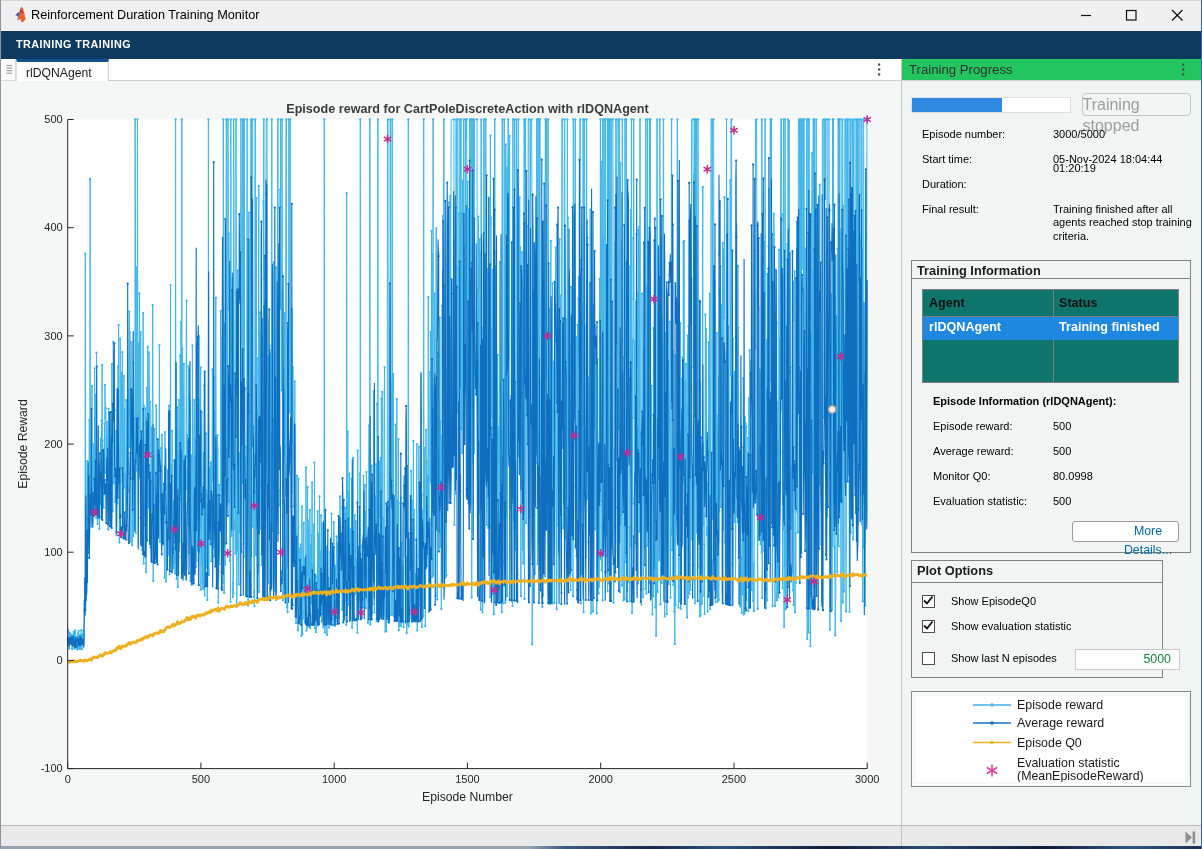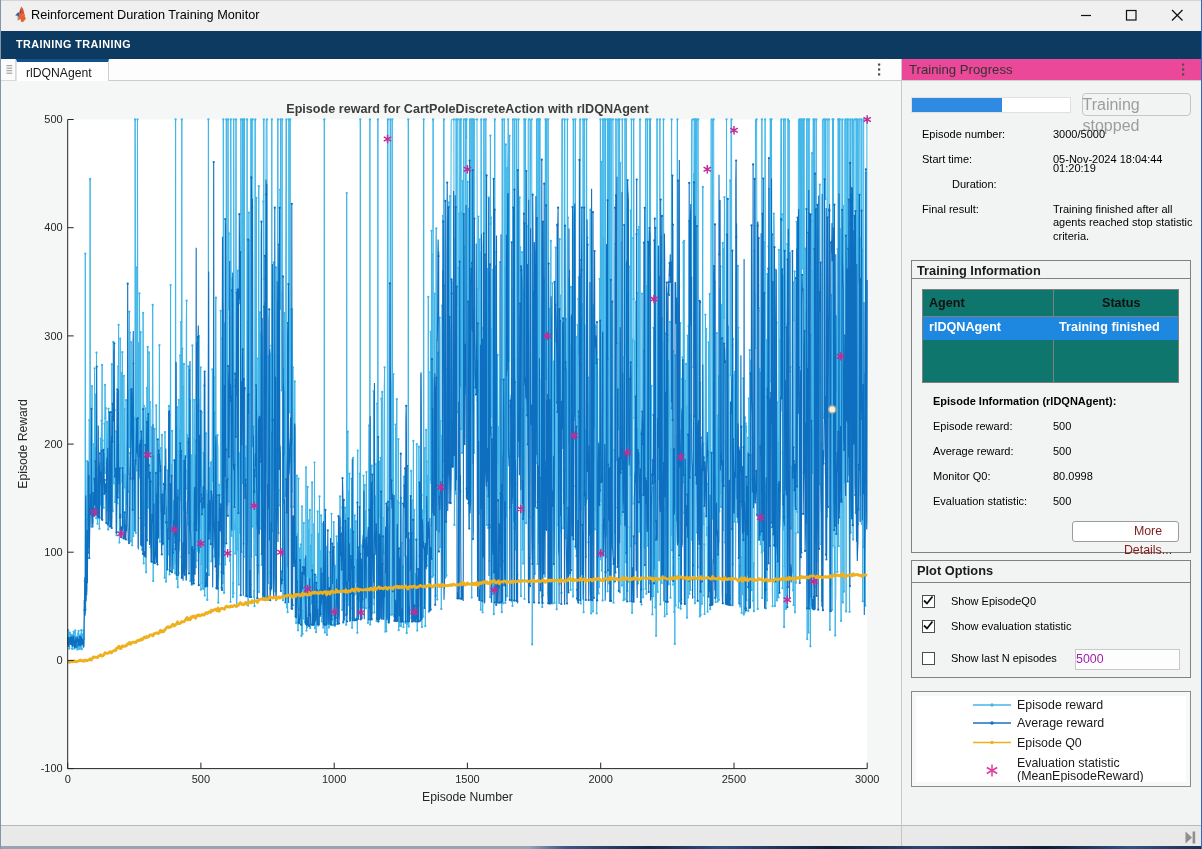--- a/index.html
+++ b/index.html
@@ -15,46 +15,46 @@
 
 #tabbar{left:1px;top:59px;width:1200px;height:22px;background:#fdfdfd;border-bottom:1px solid #cccccc;box-sizing:border-box;}
 #hamb{left:1px;top:59px;width:15px;height:22px;background:#fbfbfb;border-right:1px solid #d9d9d9;border-bottom:1px solid #d9d9d9;box-sizing:border-box;}
 #tab1{left:16px;top:59px;width:93px;height:22px;background:#fff;border-right:1px solid #cfcfcf;border-left:1px solid #e3e3e3;box-sizing:border-box;border-top:3px solid #11518e;}
 #tab1 span{position:absolute;left:9px;top:3.5px;font-size:12.2px;color:#1a1a1a;}
 
 #doc{left:1px;top:81px;width:900px;height:744px;background:#f5f6f6;}
 #vdivider{left:901px;top:59px;width:1px;height:766px;background:#c9c9c9;}
 
 #rpanel{left:902px;top:59px;width:299px;height:766px;background:#f2f3f3;}
-#rphead{left:902px;top:59px;width:299px;height:22px;background:#ec4899;border-bottom:1px solid #d0d0d0;box-sizing:border-box;}
+#rphead{left:902px;top:59px;width:299px;height:22px;background:#22c55e;border-bottom:1px solid #d0d0d0;box-sizing:border-box;}
 #rphead span{position:absolute;left:7px;top:3px;font-size:13.2px;color:#333;}
 
 #pbar{left:911px;top:96.5px;width:160px;height:16px;background:#fff;border:1px solid #e0e0e0;box-sizing:border-box;}
 #pfill{left:0px;top:0px;width:90px;height:14px;background:#2f8be2;}
 #stopbtn{left:1081.5px;top:92.5px;width:109px;height:23px;border:1px solid #c6c6c6;border-radius:4px;box-sizing:border-box;color:#9d9d9d;font-size:16px;line-height:21px;}
 .lbl{font-size:11px;color:#000000;white-space:nowrap;margin-left:11px;}
 
 .gbox{border:1px solid #818181;box-sizing:border-box;}
 .gtitle{position:absolute;left:5px;top:2px;font-size:12.8px;font-weight:bold;color:#1a1a1a;}
 .gline{position:absolute;left:0;width:100%;height:1px;background:#818181;}
 #tinfo{left:911px;top:260px;width:280px;height:293px;}
-#popt{left:911px;top:560px;width:280px;height:118px;}
+#popt{left:911px;top:560px;width:252px;height:118px;}
 #legendbox{left:911px;top:691px;width:280px;height:96px;border:1px solid #8a8a8a;background:#f7f8f8;box-sizing:border-box;}
 #legendinner{left:916px;top:696px;width:270px;height:86px;background:#fff;}
 
 #agtable{left:922px;top:289px;width:257px;height:94px;background:#0f766e;border:1px solid #7f7f7f;box-sizing:border-box;}
 #agtable .hdr{position:absolute;left:0;top:0;width:100%;height:27px;border-bottom:1px solid #7f7f7f;box-sizing:border-box;}
 #agtable .colv{position:absolute;left:130px;top:0;width:1px;height:100%;background:#7f7f7f;}
 #agtable .selrow{position:absolute;left:0;top:27px;width:100%;height:23px;background:#1e87e0;}
 .tcell{position:absolute;font-size:12.6px;}
 
-#moredet{left:1071.5px;top:520.5px;width:107px;height:21px;border:1px solid #9c9c9c;border-radius:3px;background:#fff;box-sizing:border-box;font-size:12.4px;color:#7f1d1d;text-align:center;line-height:19px;padding-left:46px;}
+#moredet{left:1071.5px;top:520.5px;width:107px;height:21px;border:1px solid #9c9c9c;border-radius:3px;background:#fff;box-sizing:border-box;font-size:12.4px;color:#0369a1;text-align:center;line-height:19px;padding-left:46px;}
 
 .cb{position:absolute;width:13px;height:13px;background:#fff;border:1.4px solid #4d4d4d;box-sizing:border-box;}
-#nfield{left:1075px;top:648.5px;width:105px;height:21px;background:#fdfdfd;border:1px solid #c9c9c9;box-sizing:border-box;font-size:12.4px;color:#a21caf;text-align:left;line-height:19px;padding-right:8px;}
+#nfield{left:1075px;top:648.5px;width:105px;height:21px;background:#fdfdfd;border:1px solid #c9c9c9;box-sizing:border-box;font-size:12.4px;color:#15803d;text-align:right;line-height:19px;padding-right:8px;}
 
 #statusbar{left:1px;top:825px;width:1200px;height:21px;background:#e9e9e9;border-top:1px solid #b9b9b9;box-sizing:border-box;}
 #statusdiv{left:901px;top:825px;width:1px;height:21px;background:#c4c4c4;}
 #botedge{left:0px;top:846px;width:1202px;height:3px;
  background:linear-gradient(to right,#96a3b2 0%,#96a3b2 44%,#3a5a85 47%,#16294a 54%,#2c5180 60%,#101f3a 69%,#2a4a74 77%,#0e1e38 87%,#2f5586 94%,#1a3050 100%);}
 
 #bl{left:0;top:0;width:1px;height:849px;background:#8595a6;}
 #br{left:1201px;top:0;width:1px;height:849px;background:#2e6bc0;}
 </style>
 </head>
@@ -3022,35 +3022,35 @@
     </g>
   </svg>
 <div class="abs" id="pbar">
     <div class="abs" id="pfill"></div>
   </div>
 <div class="abs" id="stopbtn">Training stopped</div>
 <div class="abs lbl" style="left:911px;top:128px;">Episode number:</div>
 <div class="abs lbl" style="left:1042px;top:128px;">3000/5000</div>
 <div class="abs lbl" style="left:911px;top:153px;">Start time:</div>
 <div class="abs lbl" style="left:1042px;top:153px;">05-Nov-2024 18:04:44</div>
-<div class="abs lbl" style="left:941px;top:178px;">Duration:</div>
+<div class="abs lbl" style="left:911px;top:178px;">Duration:</div>
 <div class="abs lbl" style="left:1042px;top:162px;">01:20:19</div>
 <div class="abs lbl" style="left:911px;top:203px;">Final result:</div>
-<div class="abs lbl" style="left:1042px;top:203px;line-height:13.4px;white-space:normal;width:150px;">Training finished after all agents reached stop statistic criteria.</div>
+<div class="abs lbl" style="left:1042px;top:203px;line-height:13.4px;white-space:normal;width:150px;">Training finished after all agents reached stop training criteria.</div>
 
 <div class="abs gbox" id="tinfo">
     <span class="gtitle">Training Information</span>
     <span class="gline" style="top:17px"></span>
   </div>
 <div class="abs" id="agtable">
   <div class="hdr"></div>
     <div class="colv"></div>
   <div class="selrow"></div>
   <span class="tcell" style="left:6px;top:6px;font-weight:bold;color:#111;">Agent</span>
-  <span class="tcell" style="left:136px;top:6px;font-weight:bold;color:#111;margin-left:43px;">Status</span>
+  <span class="tcell" style="left:136px;top:6px;font-weight:bold;color:#111;">Status</span>
   <span class="tcell" style="left:6px;top:30px;font-weight:bold;color:#fff;">rlDQNAgent</span>
   <span class="tcell" style="left:136px;top:30px;font-weight:bold;color:#fff;">Training finished</span>
 </div>
 <div class="abs lbl" style="left:922px;top:395px;font-weight:bold;">Episode Information (rlDQNAgent):</div>
 <div class="abs lbl" style="left:922px;top:420px;">Episode reward:</div>
 <div class="abs lbl" style="left:1042px;top:420px;">500</div>
 <div class="abs lbl" style="left:922px;top:445px;">Average reward:</div>
 <div class="abs lbl" style="left:1042px;top:445px;">500</div>
 <div class="abs lbl" style="left:922px;top:470px;">Monitor Q0:</div>
 <div class="abs lbl" style="left:1042px;top:470px;">80.0998</div>

